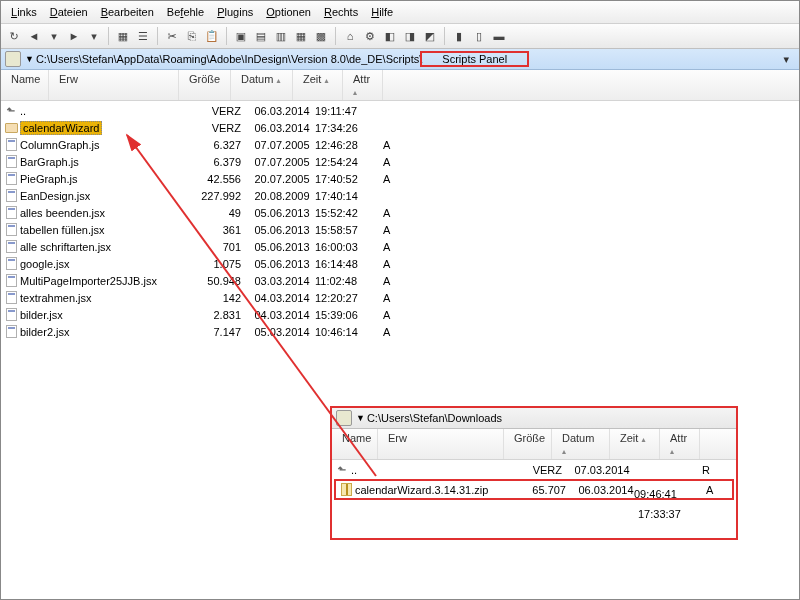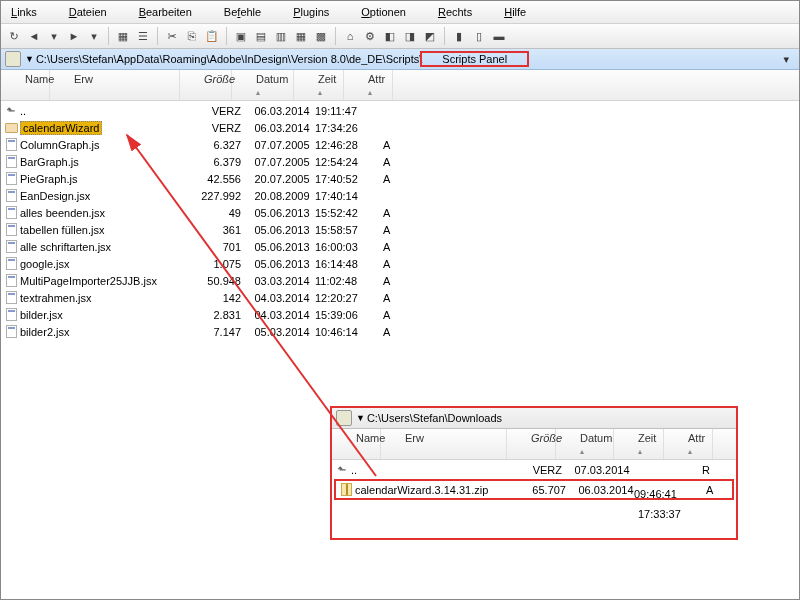--- a/index.html
+++ b/index.html
@@ -10,21 +10,21 @@
   width: 800px;
   height: 600px;
   position: relative;
   border: 1px solid #888;
 }
 .menubar {
   background: linear-gradient(#fdfdfd, #ececec);
   border-bottom: 1px solid #d0d0d0;
   padding: 2px 4px;
   display: flex;
-  gap: 20px;
+  gap: 1px;
 }
 .menubar .item {
   padding: 3px 6px;
   cursor: pointer;
 }
 .menubar .item span.ul { text-decoration: underline; }
 .toolbar {
   background: linear-gradient(#fdfdfd, #e9e9e9);
   border-bottom: 1px solid #c0c0c0;
   padding: 3px 4px;
@@ -61,21 +61,21 @@
   margin-left: -2px;
 }
 .pathbar .arrow { color: #333; padding: 0 6px; }
 .header-row {
   background: linear-gradient(#fdfdfd, #eee);
   border-bottom: 1px solid #d4d4d4;
   display: flex;
   font-size: 11px;
 }
 .header-row .col {
-  padding: 3px 24px;
+  padding: 3px 10px;
   border-right: 1px solid #e0e0e0;
   color: #333;
   cursor: pointer;
 }
 .listing {
   padding: 1px 0;
 }
 .row {
   display: flex;
   align-items: center;
@@ -120,21 +120,21 @@
 .second-panel .row .c-attr { width: 40px; }
 .second-panel .listing { min-height: 78px; }
 .second-panel .sel-row {
   border: 2px solid #e03030;
   margin: 1px 2px;
 }
 svg.anno { position:absolute; left:0; top:0; pointer-events:none; }
 
 .col-name { width: 48px; }
 .col-erw  { width: 130px; }
-.col-size { width: 52px; text-align:right;font-style:italic; }
+.col-size { width: 52px; text-align:right; }
 .col-date { width: 62px; }
 .col-time { width: 50px; }
 .col-attr { width: 40px; }
 
 .sp .col-name{width:46px;} .sp .col-erw{width:126px;}
 .sp .col-size{width:48px;} .sp .col-date{width:58px;}
 .sp .col-time{width:50px;}  .sp .col-attr{width:40px;}
 </style>
 </head>
 <body>

